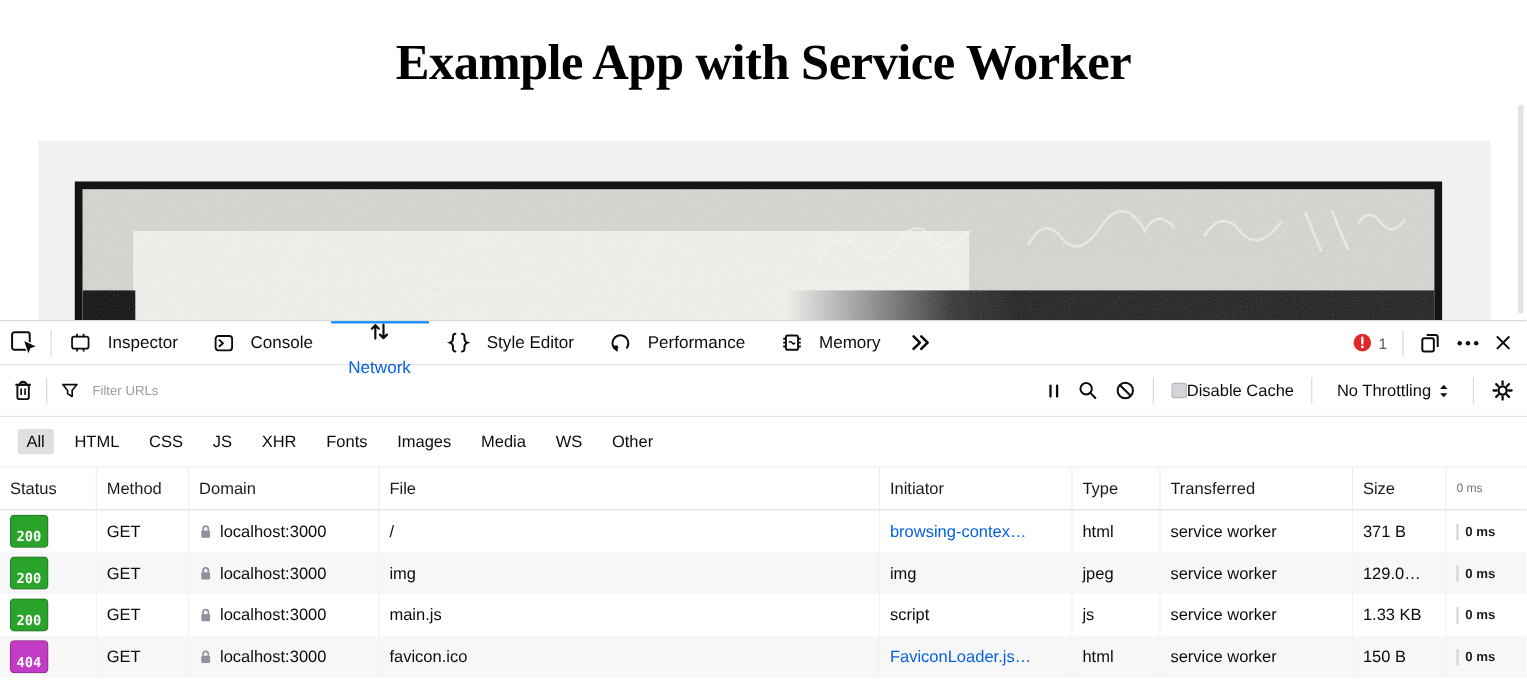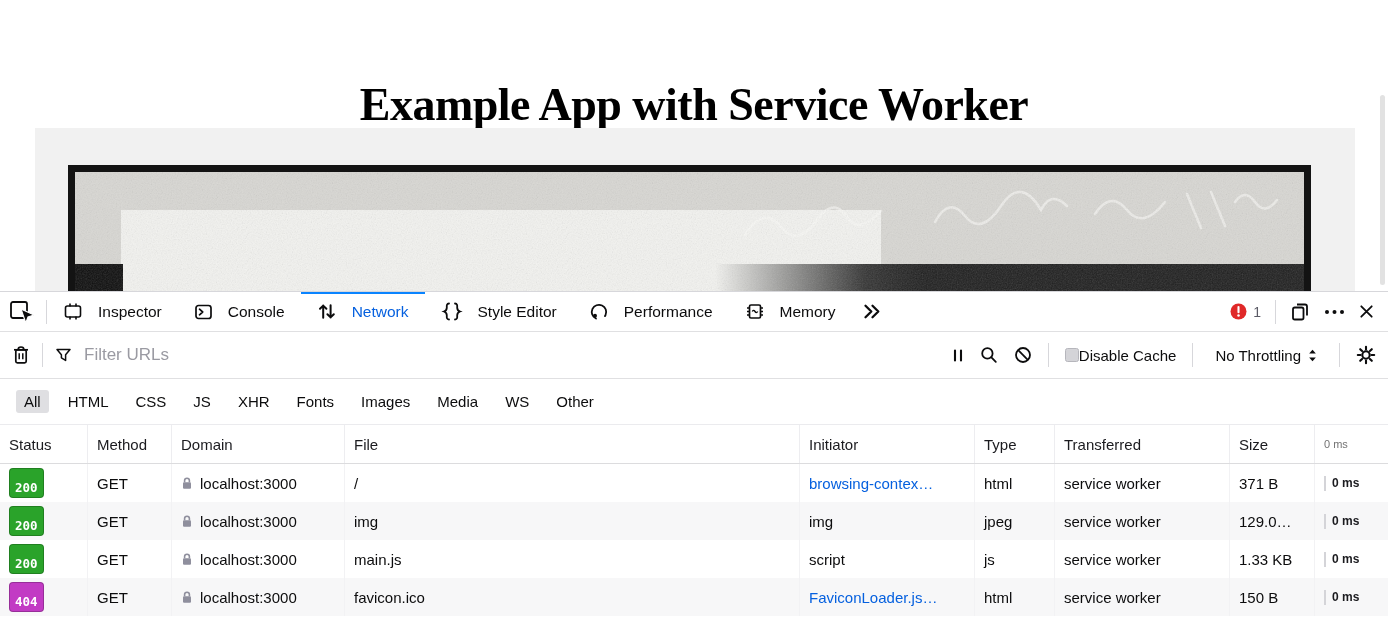--- a/index.html
+++ b/index.html
@@ -3,21 +3,21 @@
 <meta charset="utf-8">
 <style>
   * { margin:0; padding:0; box-sizing:border-box; }
   html,body { background:#fff; }
   .screen { position:relative; width:1388px; height:622px; overflow:hidden; background:#fff;
             font-family:"Liberation Sans", sans-serif; color:#0c0c0d; }
 
   
   .webpage { position:absolute; top:0; left:0; width:1388px; height:291px; overflow:hidden; background:#fff; }
   .page-title { font-family:"Liberation Serif", serif; font-weight:bold; font-size:46px;
-                text-align:center; padding-top:30px; letter-spacing:-0.5px; color:#000;margin-top:48px; }
+                text-align:center; padding-top:30px; letter-spacing:-0.5px; color:#000; }
   .image-panel { position:absolute; left:35px; top:128px; width:1320px; height:163px; background:#f1f1f1; }
   .photo { position:absolute; left:33px; top:37px; width:1243px; height:320px;
            background:#d8d7d3; border:7px solid #131313; overflow:hidden; }
   .photo-label { position:absolute; left:46px; top:38px; width:760px; height:220px; background:#f3f3f0; }
   .photo-dark-band { position:absolute; left:640px; top:92px; width:603px; height:220px;
       background:
         radial-gradient(circle 18px at 22% 30%, #3d3d3d 0, transparent 20px),
         radial-gradient(circle 22px at 45% 70%, #000 0, transparent 24px),
         radial-gradient(circle 16px at 68% 40%, #414141 0, transparent 18px),
         radial-gradient(circle 20px at 86% 60%, #0a0a0a 0, transparent 22px),
@@ -31,32 +31,32 @@
   
   .devtools { position:absolute; left:0; top:291px; width:1388px; height:331px;
               background:#fff; border-top:1px solid #d7d7db; font-size:15px; }
   .vdiv { width:1px; height:24px; background:#d7d7db; flex:0 0 1px; }
 
   .dt-toolbar { height:40px; display:flex; align-items:center; border-bottom:1px solid #e0e0e2; }
   .pick-btn { width:46px; height:100%; display:flex; align-items:center; justify-content:center; }
   .dt-tabs { display:flex; height:100%; align-items:stretch; }
   .dt-tab { position:relative; display:flex; align-items:center; gap:15px; padding:0 16px;
             font-size:15.5px; color:#0c0c0d; cursor:default; }
-  .dt-tab.active { color:var(--link-blue); }
+  .dt-tab.active { color:var(--link-blue);flex-direction:column; }
   .dt-tab.active::before { content:''; position:absolute; left:0; right:0; top:0; height:2px;
                            background:var(--accent-blue); }
   .tab-overflow { display:flex; align-items:center; padding:0 10px; }
   .dt-toolbar-right { margin-left:auto; display:flex; align-items:center; gap:14px; padding-right:14px; }
   .error-wrap { display:flex; align-items:center; gap:6px; }
   .error-count { font-size:14px; color:#5b5b66; }
 
   .dt-filterbar { height:47px; display:flex; align-items:center; border-bottom:1px solid #e0e0e2;
                   padding:0 12px; gap:12px; }
   .filter-left { display:flex; align-items:center; gap:12px; flex:1; }
-  .filter-input { flex:1; border:none; outline:none; font-size:17px; font-family:inherit; color:#0c0c0d;
+  .filter-input { flex:1; border:none; outline:none; font-size:12px; font-family:inherit; color:#0c0c0d;
                   background:transparent; }
   .filter-input::placeholder { color:#9a9aa2; }
   .filter-right { display:flex; align-items:center; gap:16px; }
   .icon-btn { display:flex; align-items:center; justify-content:center; color:#0c0c0d; }
   .cache-wrap { display:flex; align-items:center; }
   .checkbox { width:14px; height:14px; background:#d4d4d8; border:1px solid #b6b6bc; border-radius:2.5px; }
   .throttle-wrap { display:flex; align-items:center; gap:7px; padding:0 6px; }
 
   .dt-typebar { height:46px; display:flex; align-items:center; gap:11px; padding:0 16px;
                 border-bottom:1px solid #ebebee; font-size:15px; }

